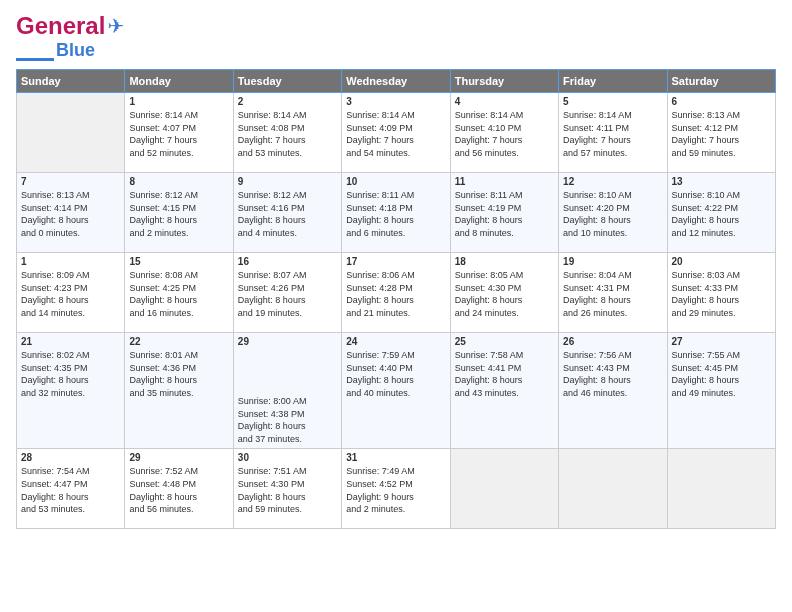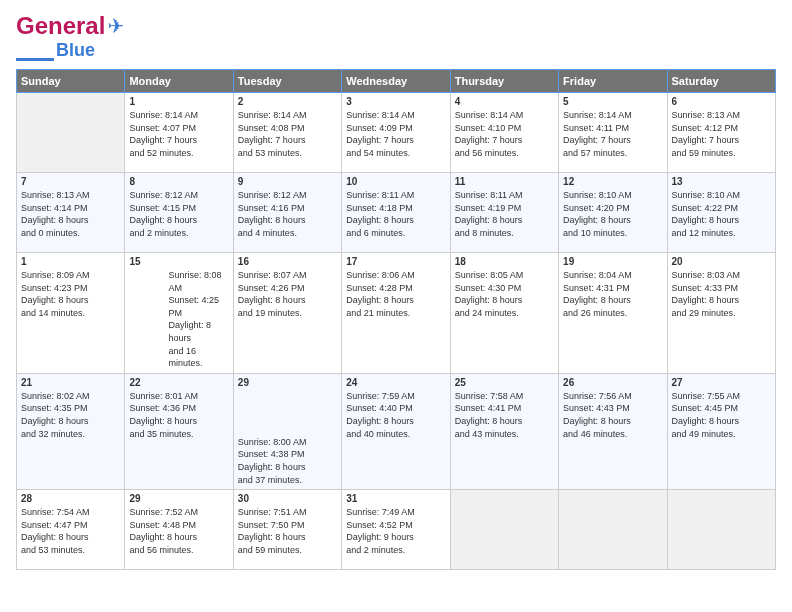--- a/index.html
+++ b/index.html
@@ -219,21 +219,21 @@
         <tr>
           <td>
             <span class="day-num">1</span>
             <div class="day-info" style="white-space: pre-line;">Sunrise: 8:09 AM
 Sunset: 4:23 PM
 Daylight: 8 hours
 and 14 minutes.</div>
           </td>
           <td>
             <span class="day-num">15</span>
-            <div class="day-info" style="white-space: pre-line; margin-left: 39px;">Sunrise: 8:08 AM
+            <div class="day-info" style="white-space: pre-line;">Sunrise: 8:08 AM
 Sunset: 4:25 PM
 Daylight: 8 hours
 and 16 minutes.</div>
           </td>
           <td>
             <span class="day-num">16</span>
             <div class="day-info" style="white-space: pre-line;">Sunrise: 8:07 AM
 Sunset: 4:26 PM
 Daylight: 8 hours
 and 19 minutes.</div>
@@ -329,21 +329,21 @@
           <td>
             <span class="day-num">29</span>
             <div class="day-info" style="white-space: pre-line;">Sunrise: 7:52 AM
 Sunset: 4:48 PM
 Daylight: 8 hours
 and 56 minutes.</div>
           </td>
           <td>
             <span class="day-num">30</span>
             <div class="day-info" style="white-space: pre-line;">Sunrise: 7:51 AM
-Sunset: 7:50 PM
+Sunset: 4:30 PM
 Daylight: 8 hours
 and 59 minutes.</div>
           </td>
           <td>
             <span class="day-num">31</span>
             <div class="day-info" style="white-space: pre-line;">Sunrise: 7:49 AM
 Sunset: 4:52 PM
 Daylight: 9 hours
 and 2 minutes.</div>
           </td>

